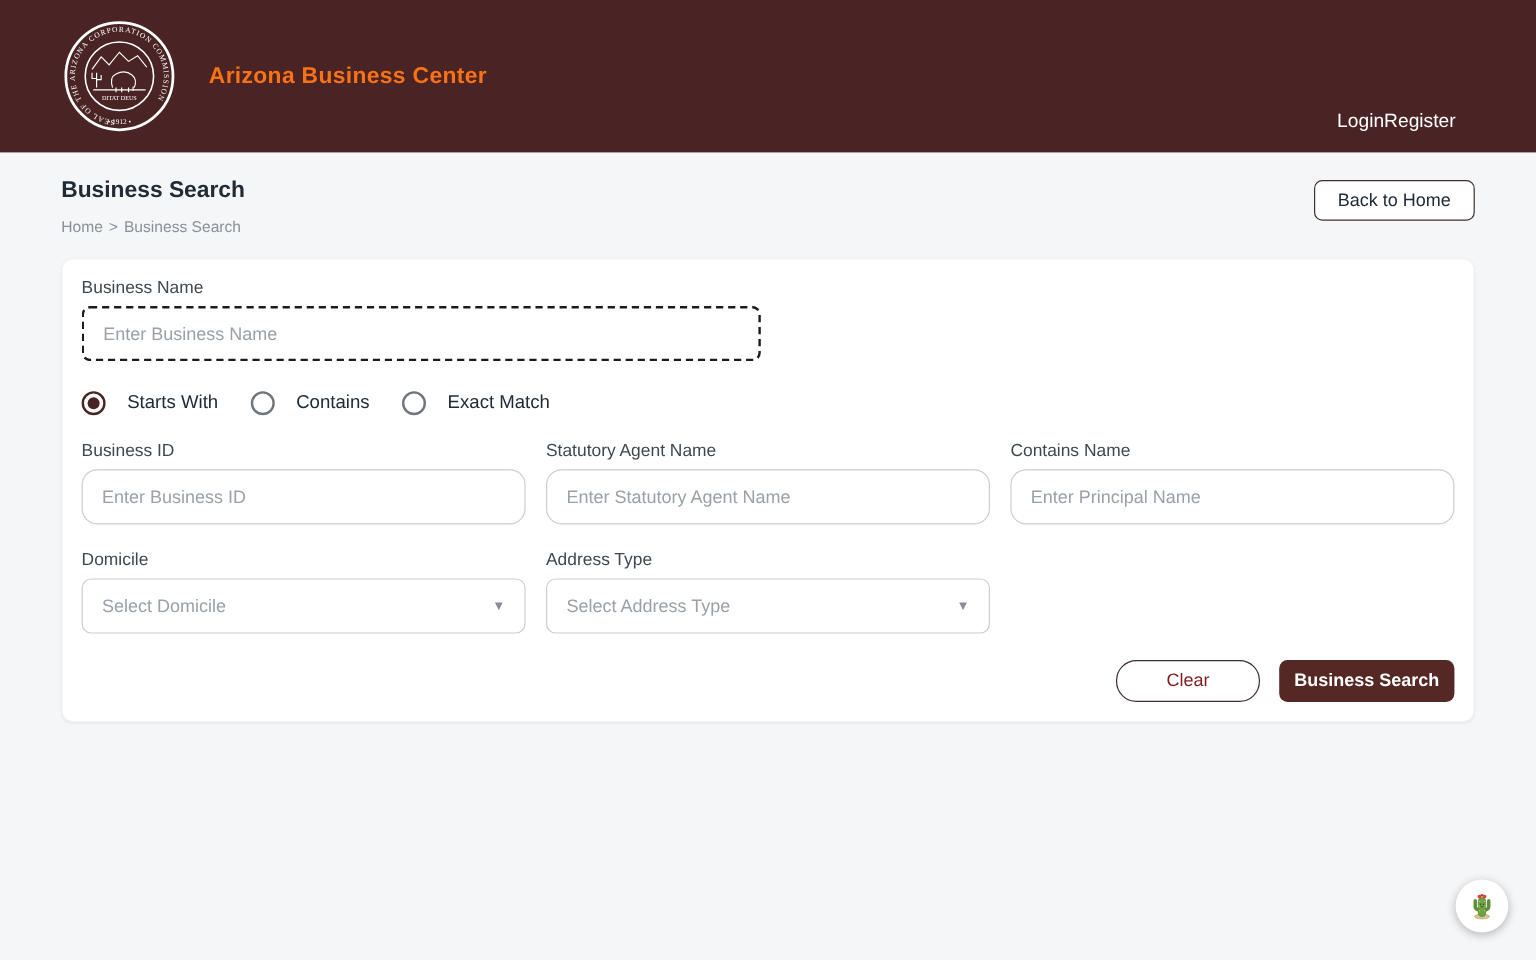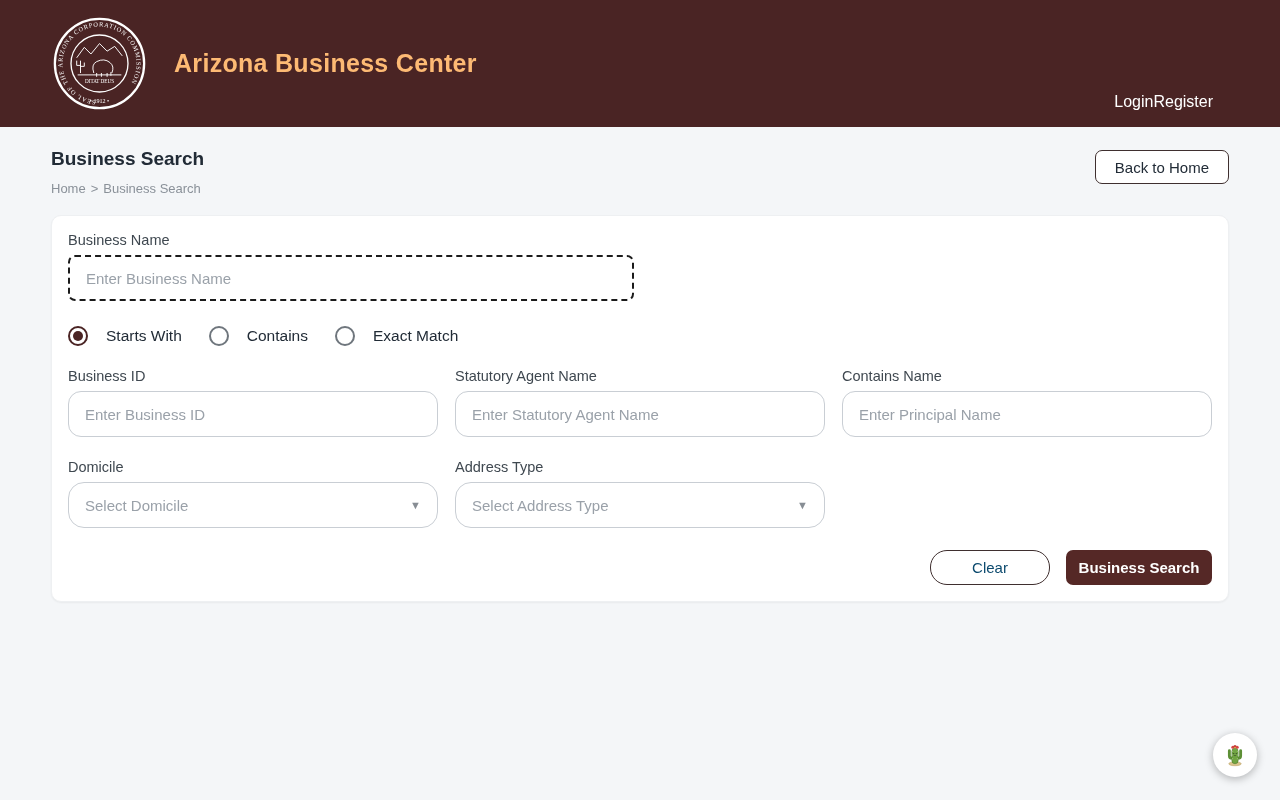--- a/index.html
+++ b/index.html
@@ -16,22 +16,22 @@
   .app-header {
     height: 127px;
     background: #4a2424;
     display: flex;
     align-items: center;
     padding-left: 52px;
     position: relative;
   }
   .seal { width: 95px; height: 95px; flex: 0 0 auto; cursor: pointer; }
   .app-title {
-    color: #fdba74;
-    font-size: 25px;
+    color: #f97316;
+    font-size: 19px;
     font-weight: 700;
     letter-spacing: 0.3px;
     margin-left: 27px;
   }
   .header-nav {
     position: absolute;
     right: 67px;
     bottom: 16px;
     display: flex;
   }
@@ -137,21 +137,21 @@
   .grid3 {
     margin-top: 22px;
     display: grid;
     grid-template-columns: repeat(3, 1fr);
     column-gap: 17px;
   }
   .select-box {
     width: 100%;
     height: 46px;
     border: 1px solid #c9ced4;
-    border-radius: 16px;
+    border-radius: 8px;
     padding: 0 16px;
     display: flex;
     align-items: center;
     justify-content: space-between;
     font-size: 15px;
     cursor: pointer;
     background: #fff;
   }
   .select-box .sel-placeholder { color: #9aa1a9; }
   .select-box .chev { color: #878d94; font-size: 11px; }
@@ -162,21 +162,21 @@
     justify-content: flex-end;
     gap: 16px;
   }
   .btn-clear {
     width: 120px; height: 35px;
     background: #ffffff;
     border: 1px solid #3f2f2f;
     border-radius: 17px;
     font-family: inherit;
     font-size: 15px;
-    color: #0c4a6e;
+    color: #7f1d1d;
     cursor: pointer;
   }
   .btn-search {
     width: 146px; height: 35px;
     background: #552826;
     border: none;
     border-radius: 7px;
     font-family: inherit;
     font-size: 15px;
     font-weight: 700;

